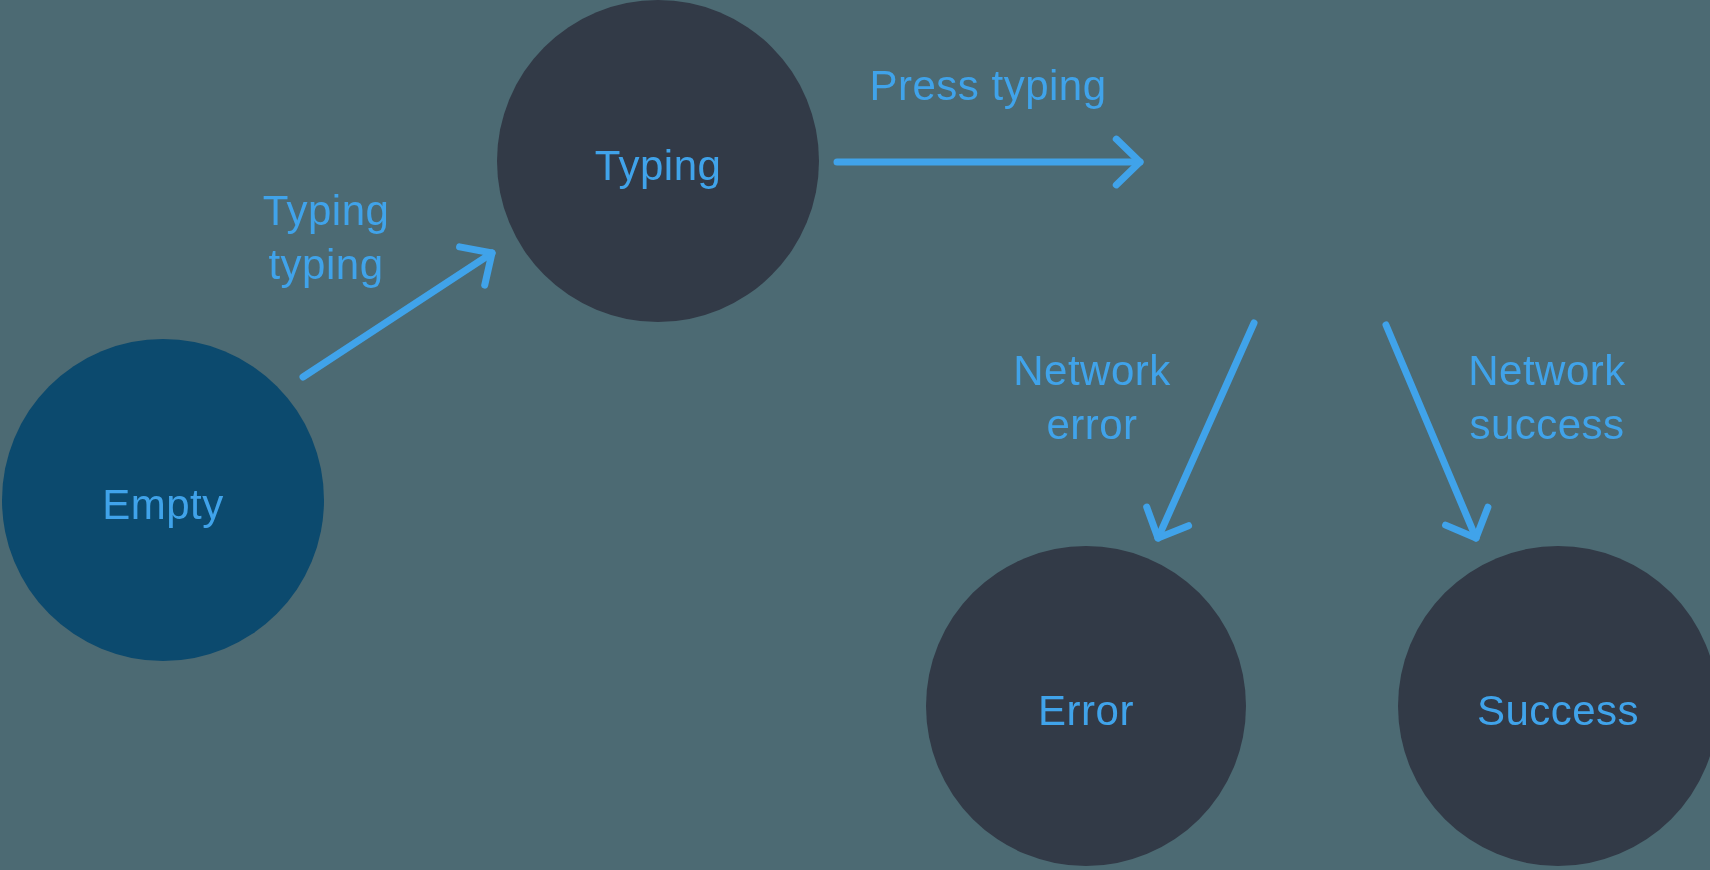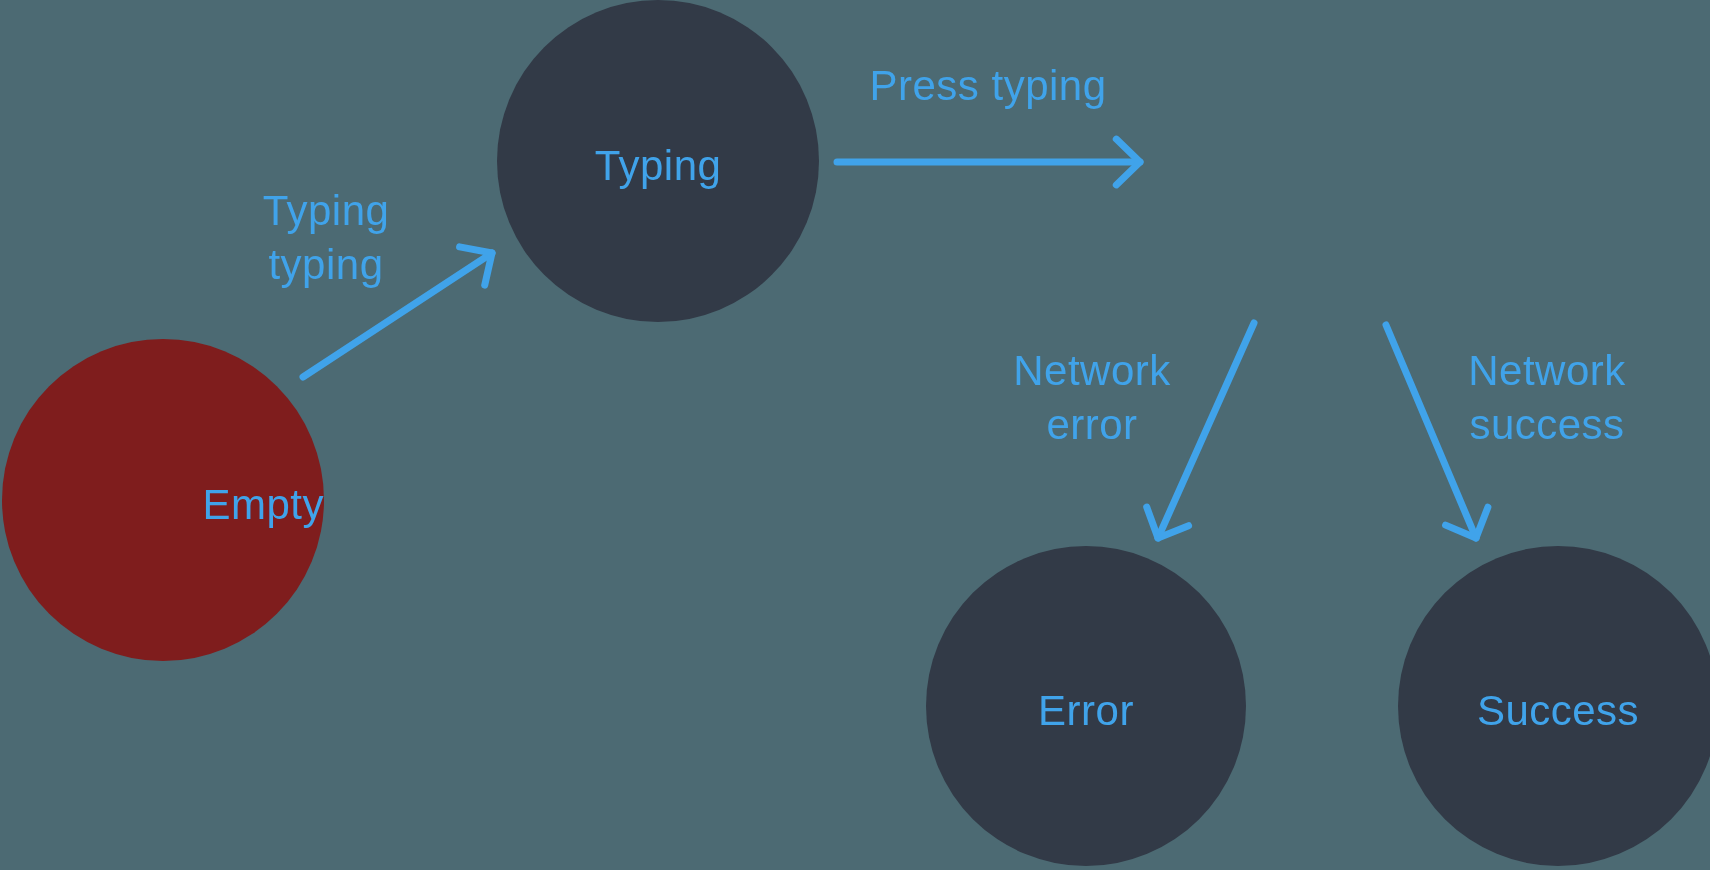--- a/index.html
+++ b/index.html
@@ -38,21 +38,21 @@
       <g stroke="#40A3EA" stroke-width="7" stroke-linecap="round" stroke-linejoin="round" fill="none">
         <line x1="1254" y1="323" x2="1158" y2="538"></line>
         <path d="M 1146.7 507 L 1158 538 L 1188.6 525.7"></path>
       </g>
       <g stroke="#40A3EA" stroke-width="7" stroke-linecap="round" stroke-linejoin="round" fill="none">
         <line x1="1386" y1="325" x2="1476" y2="538"></line>
         <path d="M 1445.6 525.1 L 1476 538 L 1487.9 507.2"></path>
       </g>
     </svg>
 
-<div class="node" style="left: 2px; top: 339px; height: 322px; width: 322px; background: #7f1d1d; color: rgb(64, 163, 234); justify-content: flex-end;">
+<div class="node" style="left: 2px; top: 339px; height: 322px; width: 322px; background: #0c4a6e; color: rgb(64, 163, 234);">
       <span>Empty</span>
     </div>
     <div class="node" style="left: 497px; top: 0px; height: 322px; width: 322px; background: rgb(50, 58, 71); color: rgb(64, 163, 234);">
       <span>Typing</span>
     </div>
     <div class="node" style="left: 926px; top: 546px; height: 320px; width: 320px; background: rgb(50, 58, 71); color: rgb(64, 163, 234);">
       <span>Error</span>
     </div>
     <div class="node" style="left: 1398px; top: 546px; height: 320px; width: 320px; background: rgb(50, 58, 71); color: rgb(64, 163, 234);">
       <span>Success</span>

